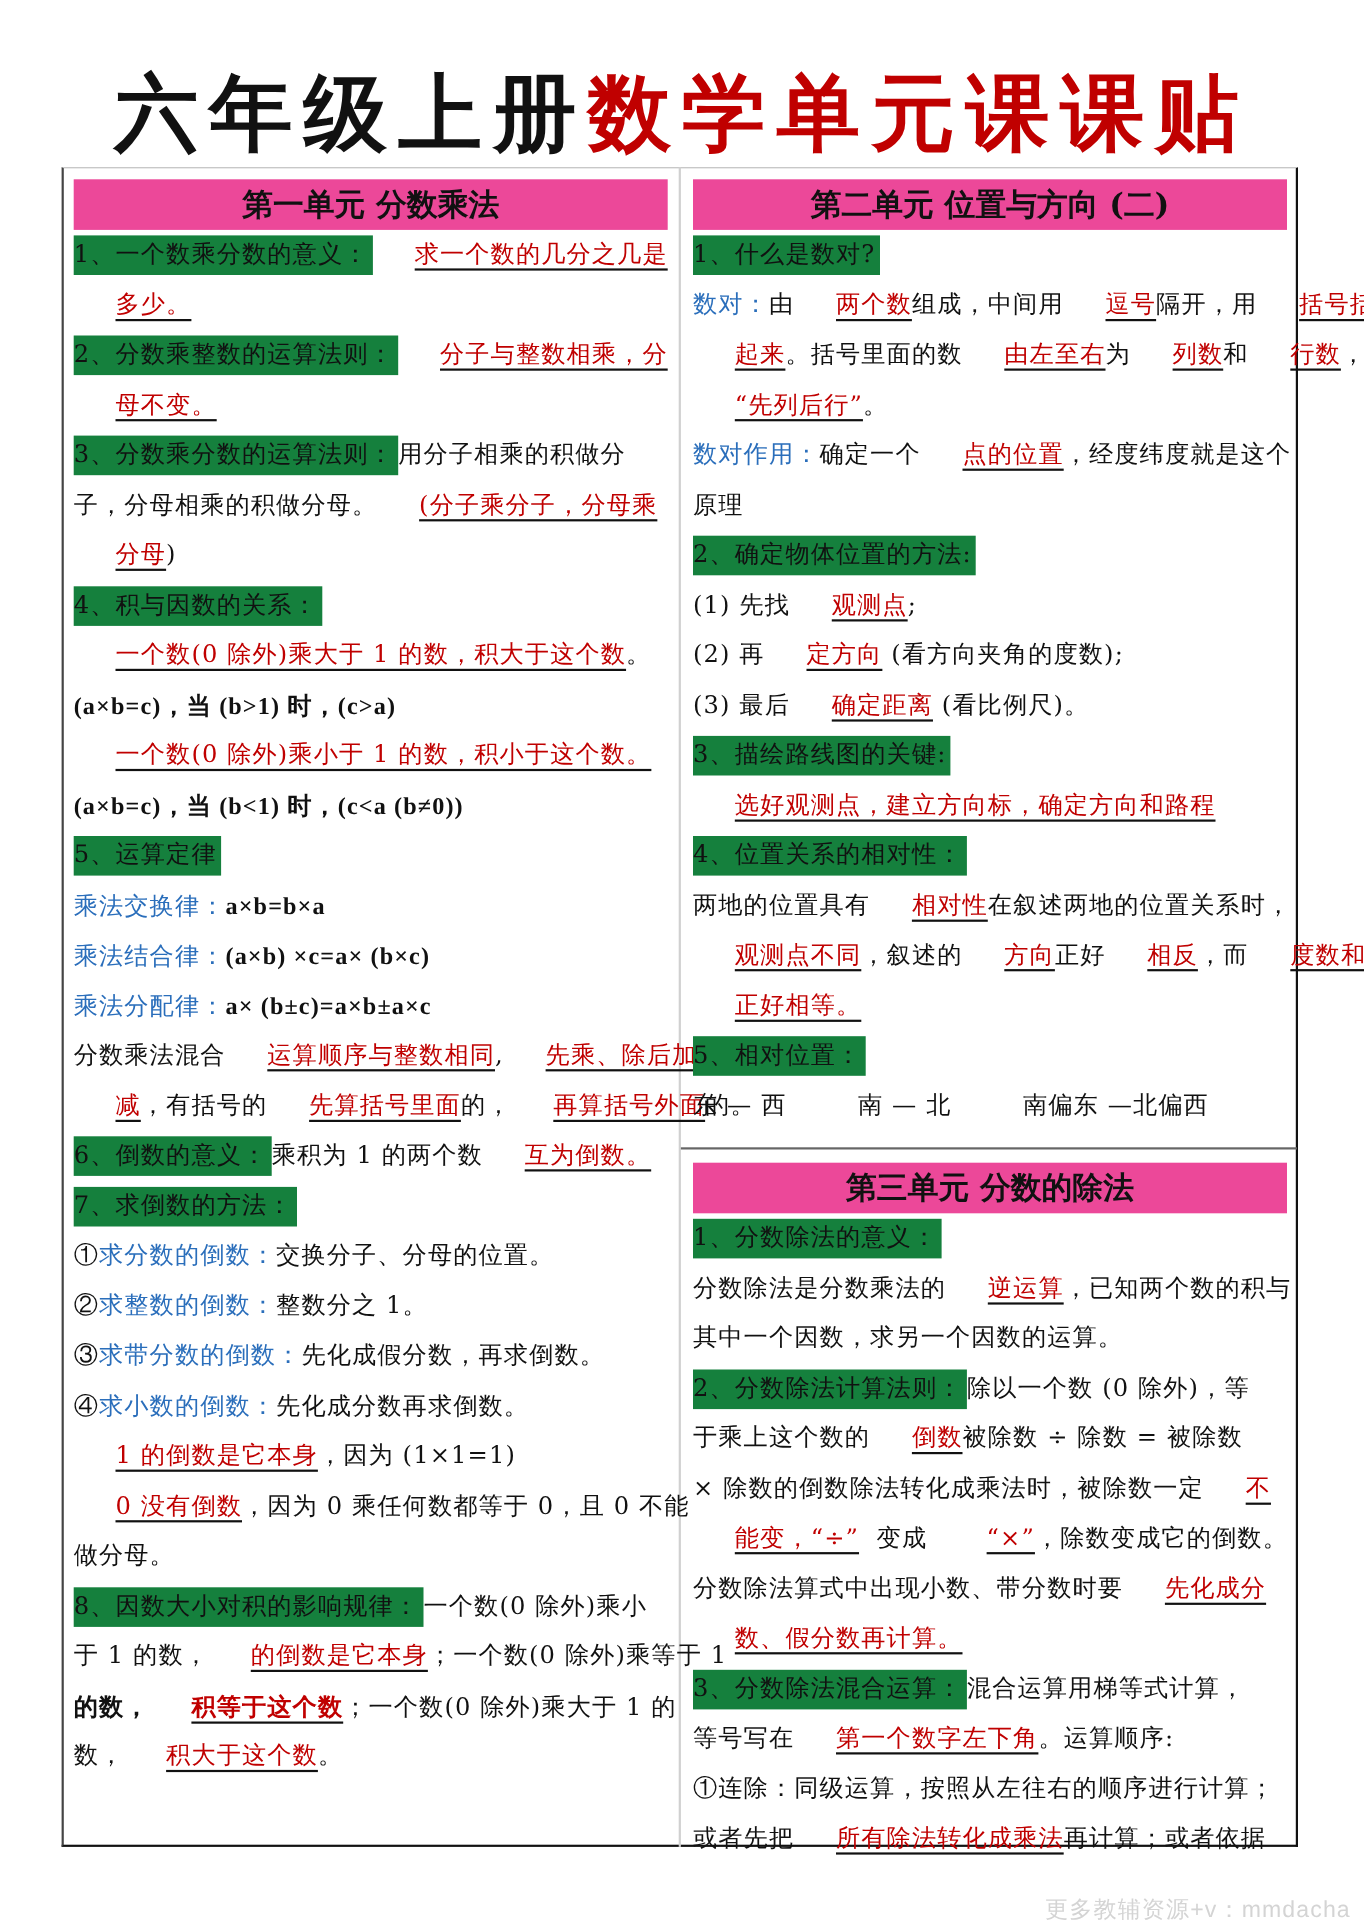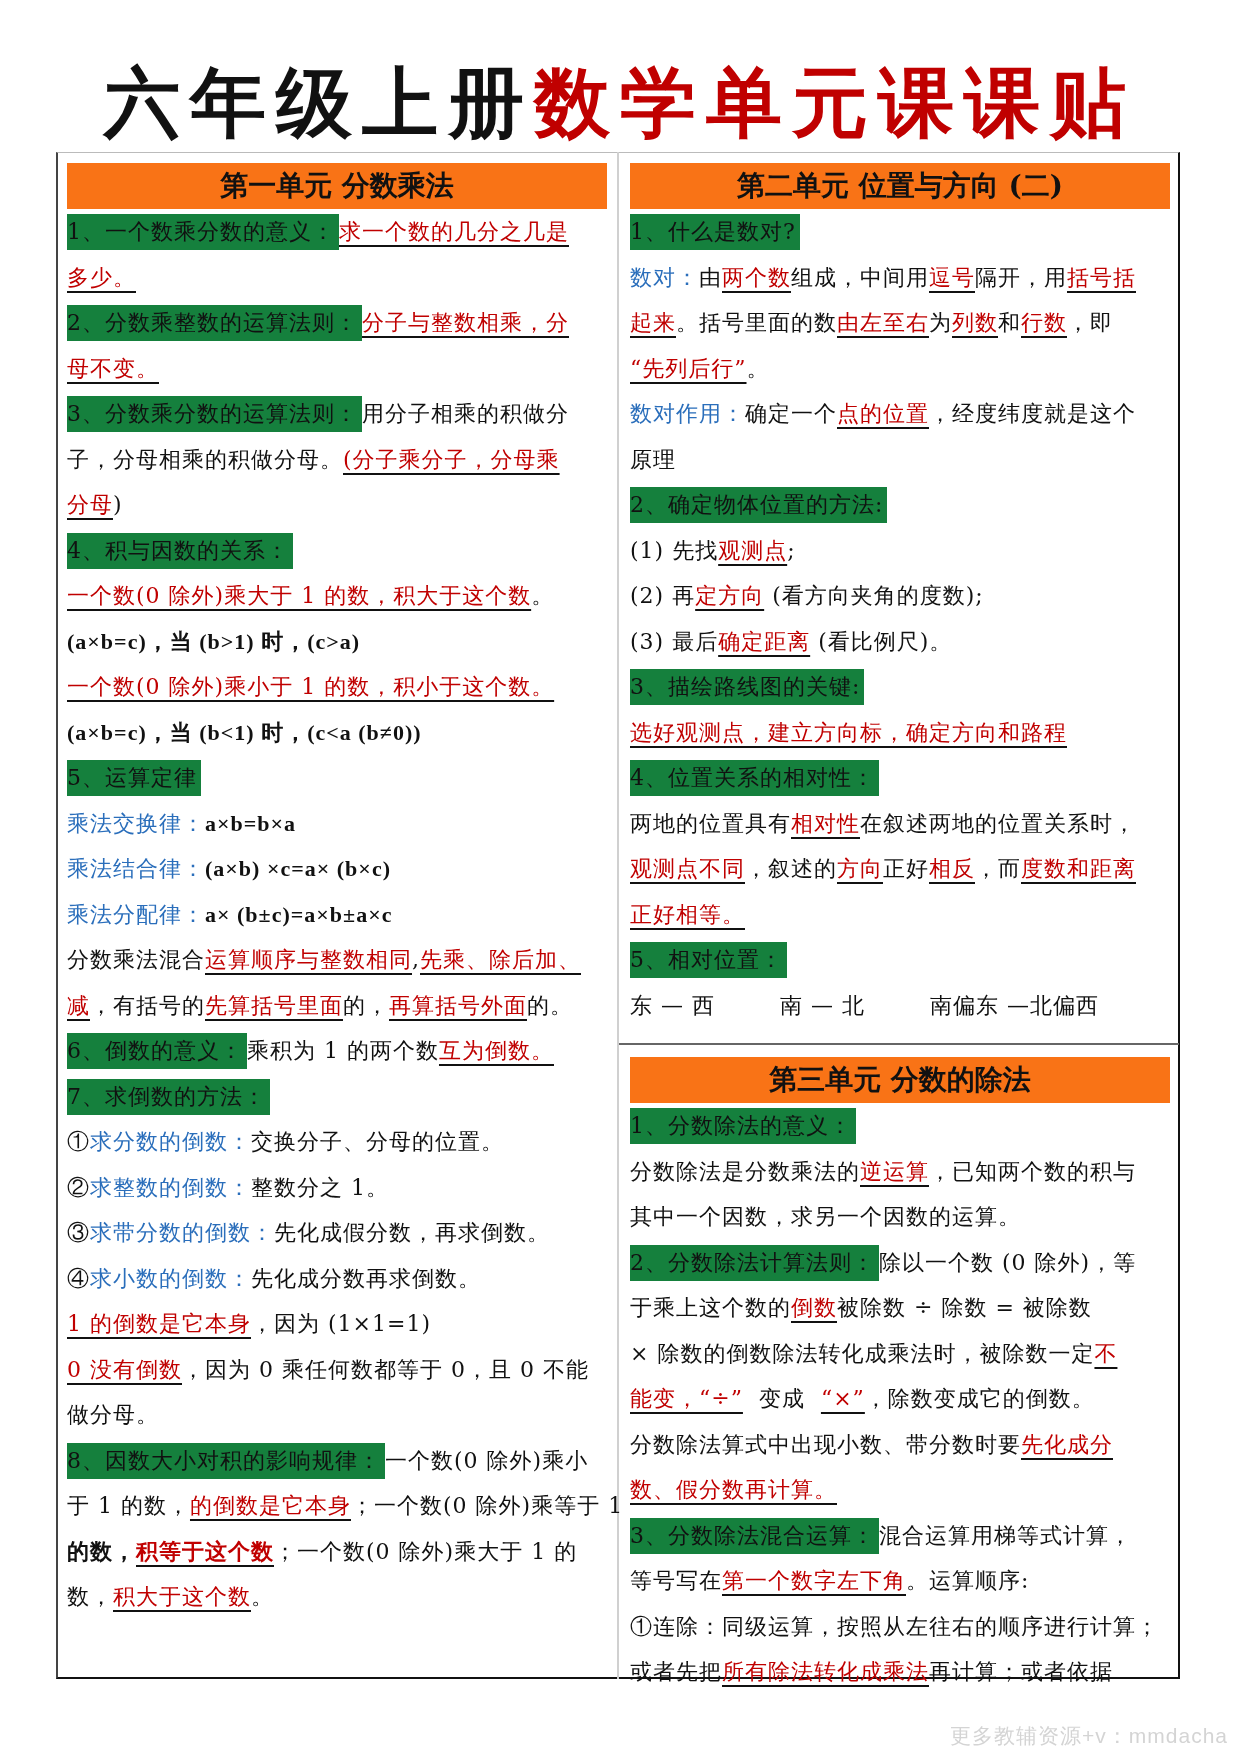--- a/index.html
+++ b/index.html
@@ -21,28 +21,28 @@
     }
     .vdivider { position: absolute; left: 617px; top: 152px; width: 2px; height: 1527px; background: #d0d0d0; }
     .hdivider { position: absolute; left: 619px; top: 1043px; width: 560px; height: 2px; background: #666; }
 
     .col { position: absolute; }
     .col-left { left: 67px; top: 163px; width: 540px; }
     .col-right-top { left: 630px; top: 163px; width: 540px; }
     .col-right-bot { left: 630px; top: 1057px; width: 540px; }
 
     .unit-header {
-      height: 46px; background: #f97316; text-align: center;
+      height: 46px; background: #ec4899; text-align: center;
       font-size: 28px; line-height: 46px; font-weight: bold; color: #111; margin-bottom: 0;
     }
 
     .line { font-size: 22px; line-height: 45.5px; height: 45.5px; white-space: nowrap; letter-spacing: 1px; }
     .hl { background: #15803d; display: inline-block; line-height: 36px; padding-right: 4px; }
     .red { color: #c00000; }
-    .u { text-decoration: underline; text-decoration-color: #111; text-underline-offset: 6px; text-decoration-thickness: 2px; }
+    .u { text-decoration: underline; text-decoration-color: #111; text-underline-offset: 6px; text-decoration-thickness: 2px; padding-left: 38px; }
     .blue { color: #2a6ebb; }
     .bold { font-weight: bold; font-family: Liberation Sans, sans-serif; }
     .math { font-family: "Liberation Serif", serif; font-weight: bold; }
 
     .watermark {
       position: absolute; right: 12px; top: 1722px; font-size: 21px; color: #d4d4d4;
       font-family: Liberation Sans, sans-serif; letter-spacing: 1px;
     }
   </style>
 </head>

